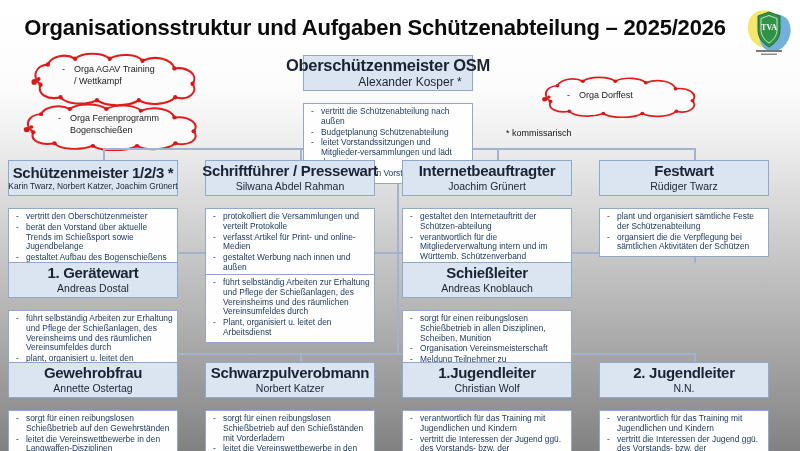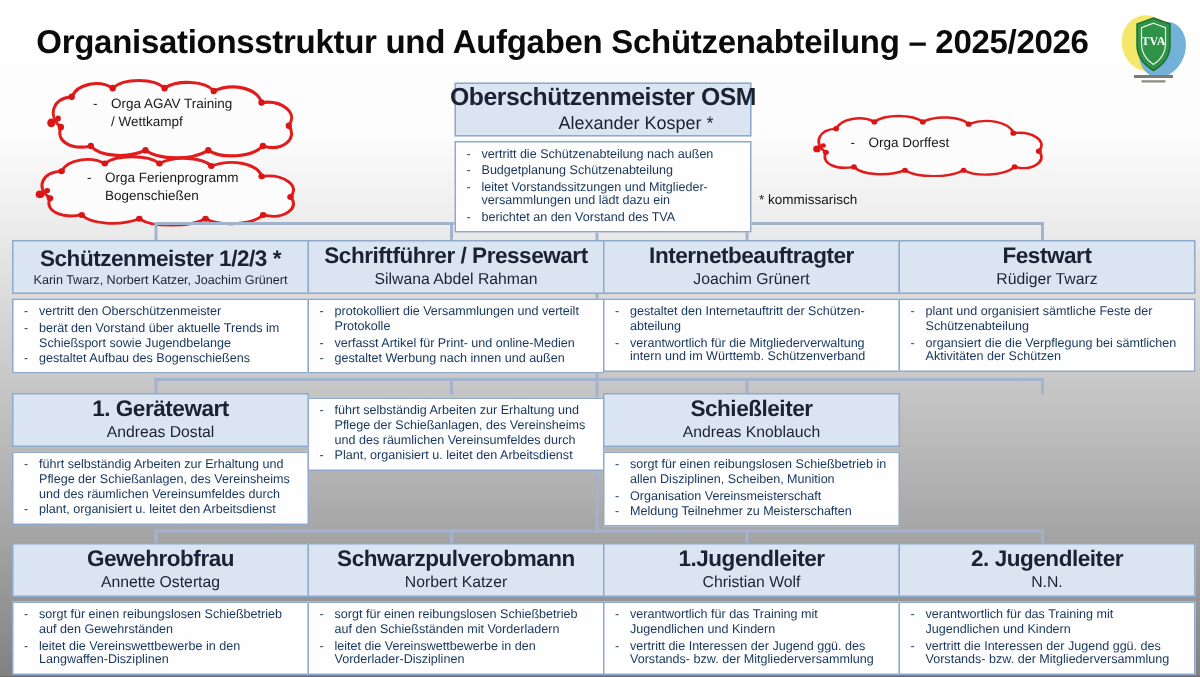--- a/index.html
+++ b/index.html
@@ -4,28 +4,28 @@
 <style>
   html,body{margin:0;padding:0;background:#666;}
   .slide{position:relative;width:800px;height:451px;overflow:hidden;
     font-family:"Liberation Sans",sans-serif;
     background:linear-gradient(180deg,#ffffff 0%,#fcfcfc 20%,#ececec 33%,#cecece 52%,#b0b0b0 72%,#939393 90%,#818181 100%);}
   .main-title{position:absolute;top:15px;left:20px;right:70px;text-align:center;
     font-size:22px;font-weight:bold;color:#0b0b0b;letter-spacing:-0.2px;}
   
   .conn{position:absolute;background:#a3b2cd;}
   
-  .box{position:absolute;width:198px;}
+  .box{position:absolute;width:170px;}
   .head{height:36px;background:#dbe5f1;border:1px solid #8ea9cb;box-sizing:border-box;
     display:flex;flex-direction:column;justify-content:center;align-items:center;}
   .box-title{font-size:15px;font-weight:600;letter-spacing:-0.3px;color:#1b2233;
     white-space:nowrap;line-height:1.05;}
   .box-name{font-size:10.5px;color:#1b2233;white-space:nowrap;line-height:1.2;margin-top:1px;}
   .small-name{font-size:8.4px;}
-  .body{margin-top:3px;background:#fefefe;border:1px solid #8ea9cb;box-sizing:border-box;
+  .body{margin-top:12px;background:#fefefe;border:1px solid #8ea9cb;box-sizing:border-box;
     padding:3px 4px;color:#17365d;font-size:8.4px;line-height:1.17;min-height:48px;}
   .osm .box-title{font-size:16.5px;}
   .osm .box-name{font-size:12px;margin-left:44px;}
   .osm .body{min-height:46px;}
   .bullet{position:relative;padding-left:13px;margin-bottom:1px;}
   .bullet::before{content:"-";position:absolute;left:3px;}
   .footnote{position:absolute;left:506px;top:128px;font-size:9px;color:#141414;}
   
   .cloud{position:absolute;}
   .cloud svg{position:absolute;left:0;top:0;width:100%;height:100%;}

